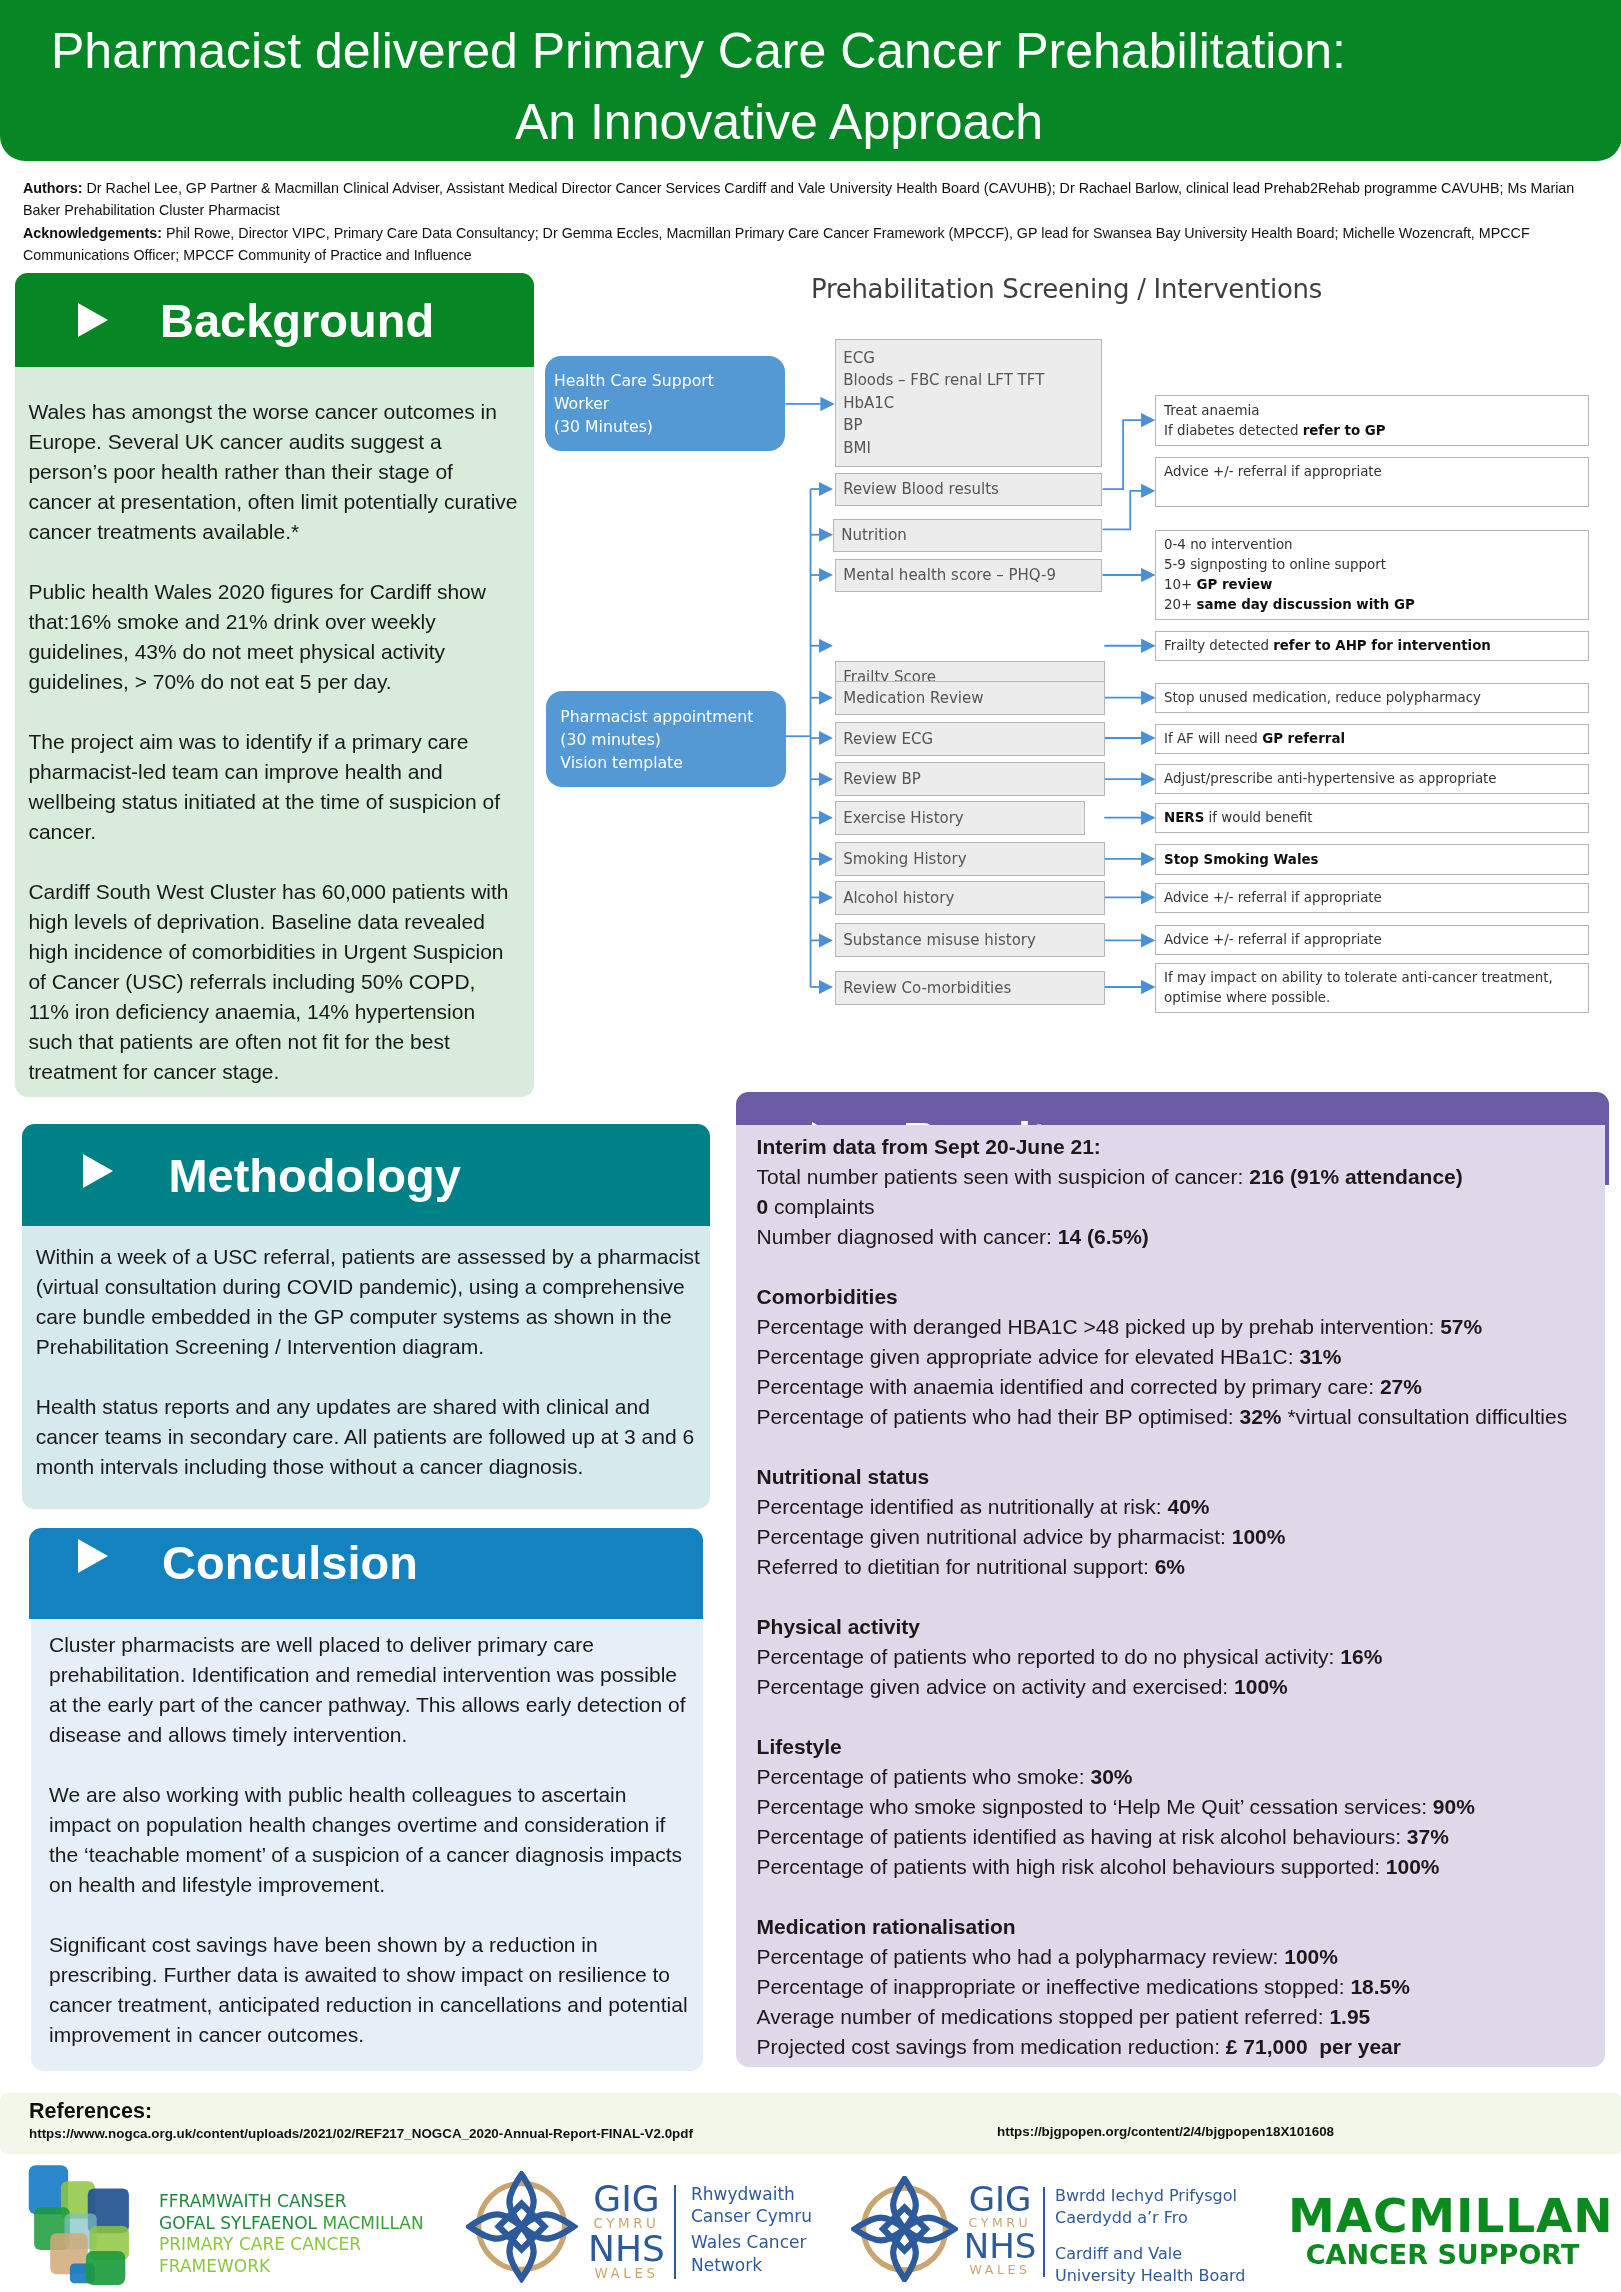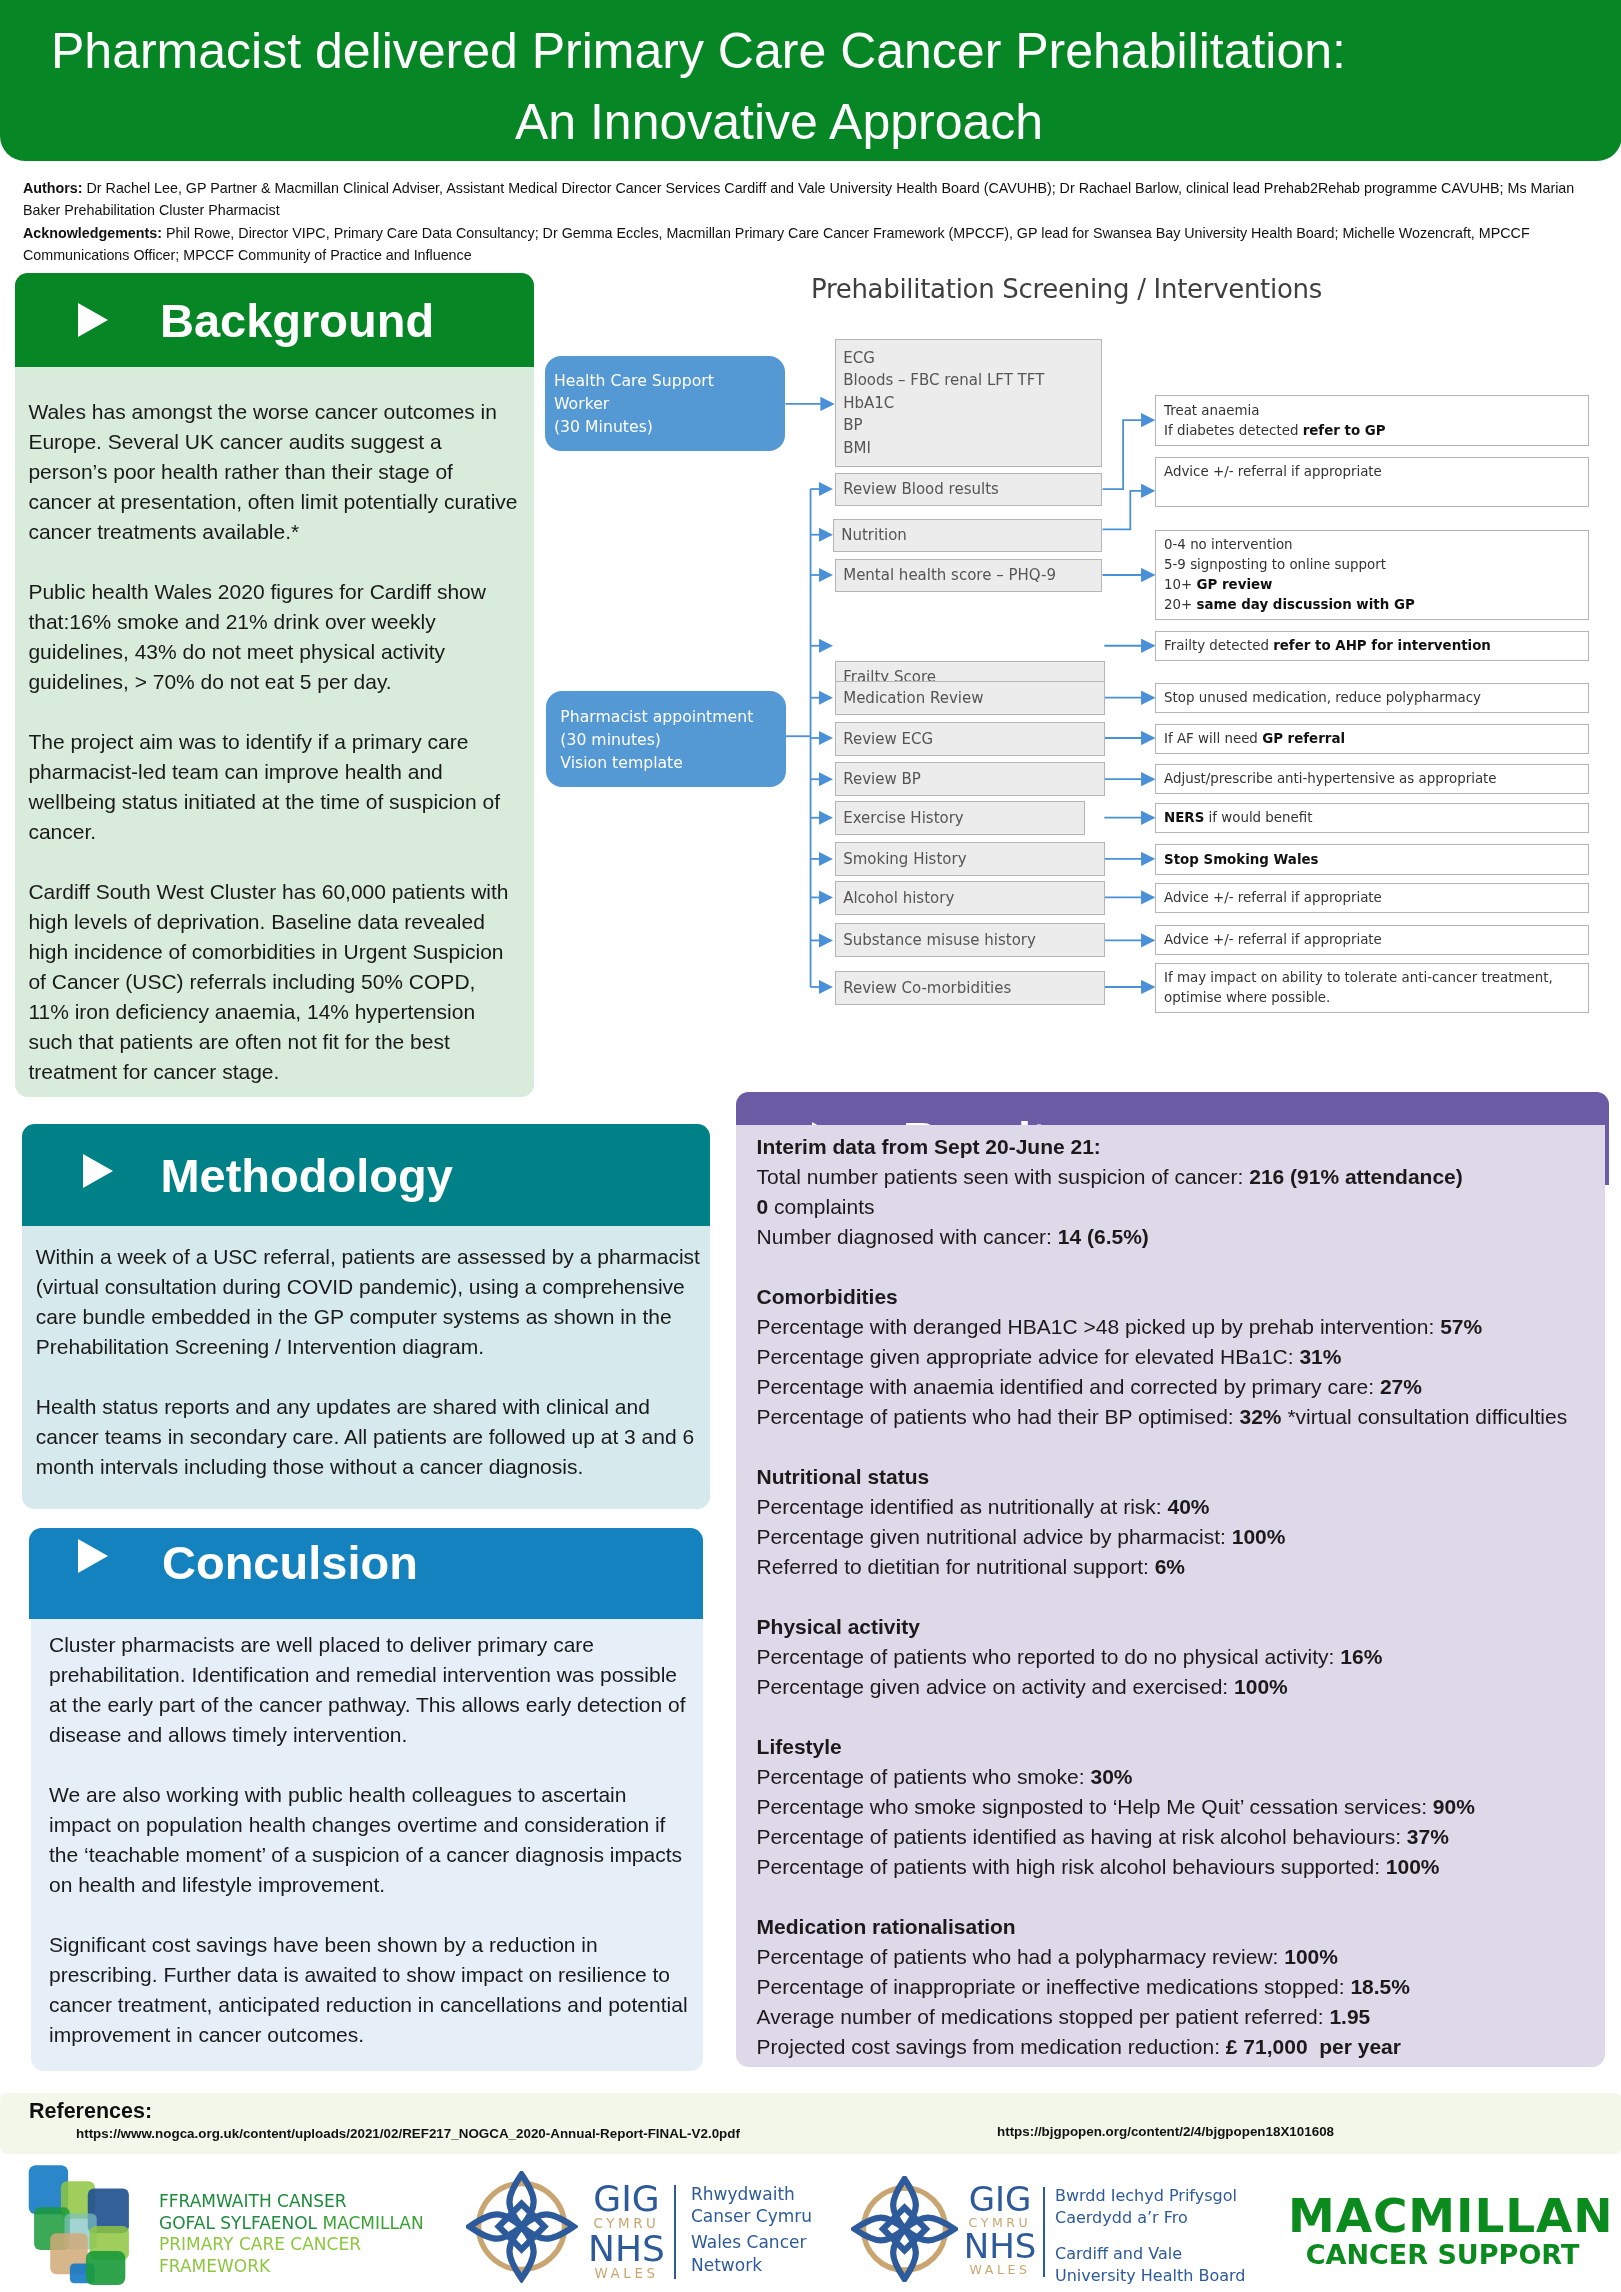--- a/index.html
+++ b/index.html
@@ -27,21 +27,21 @@
   .card-body p { margin-bottom: 30px; }
   .card-body p:last-child { margin-bottom: 0; }
 
   
   .bg-head { left: 15px; top: 273px; width: 519px; height: 94px; background: #078626; }
   .bg-head .tri { margin-left: 63px; }
   .bg-head .htxt { margin-left: 52px; }
   .bg-body { left: 15px; top: 367px; width: 519px; height: 730px; background: #d9ecdc; padding: 30px 12.5px 0 13.4px; }
 
   
-  .me-head { left: 22.4px; top: 1124px; width: 688px; height: 102px; background: #008188; }
+  .me-head { left: 22.4px; top: 1124px; width: 688px; height: 102px; background: #008188; gap: 8px; }
   .me-head .tri { margin-left: 61px; margin-top: -9px; }
   .me-head .htxt { margin-left: 47px; }
   .me-body { left: 22.4px; top: 1226px; width: 688px; height: 283px; background: #d6e9ec; padding: 16px 9px 0 13.4px; }
 
   
   .co-head { left: 29px; top: 1528px; width: 674px; height: 91px; background: #1382be; align-items: flex-start; }
   .co-head .tri { margin-left: 49px; margin-top: 10.7px; }
   .co-head .htxt { margin-left: 54px; margin-top: 7.2px; }
   .co-body { left: 31px; top: 1619px; width: 672px; height: 452px; background: #e6eff8; padding: 10.7px 9px 0 18px; line-height: 30px; }
   .co-body p { margin-bottom: 30px; }
@@ -59,21 +59,21 @@
   .dg-title { left: 811px; top: 274px; font-size: 26px; color: #404040; font-family: "DejaVu Sans", sans-serif; letter-spacing: -0.3px; }
   .dg-blue { background: #5498d4; border-radius: 16px; color: #fff; font-family: "DejaVu Sans", sans-serif; font-size: 15.7px; line-height: 23px; padding: 0 9px; display: flex; flex-direction: column; justify-content: center; }
   .dg-gray { background: #ececec; border: 1.8px solid #b5b5b5; font-family: "DejaVu Sans", sans-serif; font-size: 15px; color: #555; padding: 0 7.2px; display: flex; align-items: center; line-height: 22.4px; }
   .dg-white { background: #fff; border: 1.8px solid #b5b5b5; font-family: "DejaVu Sans", sans-serif; font-size: 13.4px; color: #333; padding: 0 8px; display: flex; flex-direction: column; justify-content: center; line-height: 20px; }
   .dg-white b { color: #111; }
   .dg-svg { left: 0; top: 0; }
 
   
   .refs { left: 0; top: 2093px; width: 1622px; height: 61px; background: #f2f7ea; border-radius: 7.2px; }
   .refs-title { left: 29px; top: 2099px; font-weight: bold; font-size: 21.5px; }
-  .refs-l1 { left: 29px; top: 2126px; font-weight: bold; font-size: 13.4px; margin-left: 47px; }
+  .refs-l1 { left: 29px; top: 2126px; font-weight: bold; font-size: 13.4px; }
   .refs-l2 { left: 997px; top: 2124px; font-weight: bold; font-size: 13.4px; }
 
   
   .logo-text { font-family: "DejaVu Sans", sans-serif; }
 </style>
 </head>
 <body>
 
 <div class="abs title-banner">
   <div class="title-line1">Pharmacist delivered Primary Care Cancer Prehabilitation:</div>

